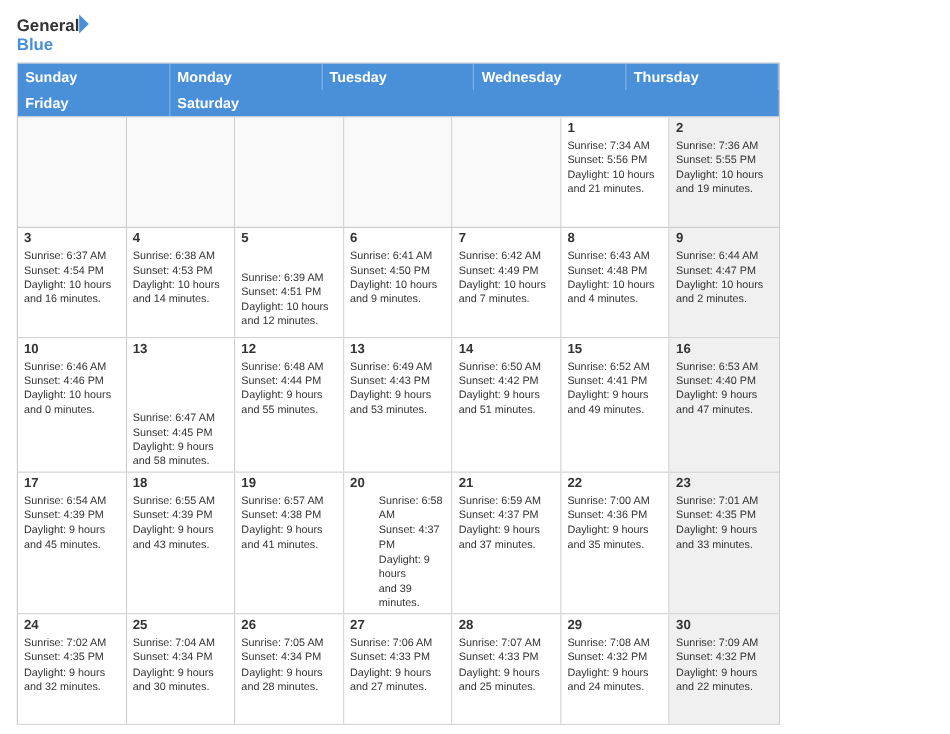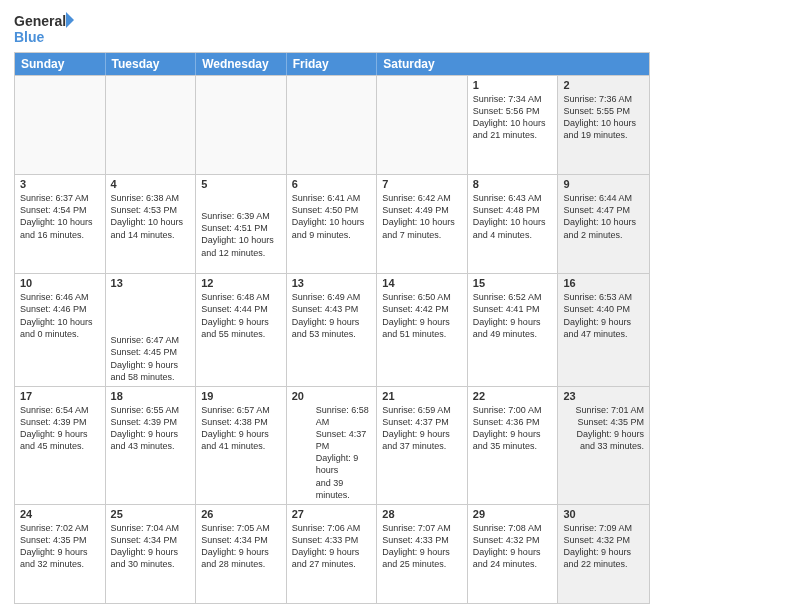--- a/index.html
+++ b/index.html
@@ -42,21 +42,21 @@
       color: #555;
     }
     .calendar {
       flex: 1;
       border: 1px solid #ccc;
       display: flex;
       flex-direction: column;
     }
     .cal-header-row {
       display: grid;
-      grid-template-columns: repeat(7, 1fr);
+      grid-template-columns: repeat(5, 1fr);
       background: #4a90d9;
     }
     .cal-header-cell {
       color: #fff;
       font-size: 12px;
       font-weight: bold;
       padding: 4px 6px;
       text-align: left;
       border-right: 1px solid rgba(255,255,255,0.3);
     }
@@ -109,22 +109,24 @@
       </div>
     <div class="title-block">
       <div class="month-title"></div>
       <div class="subtitle"></div>
     </div>
   </div>
 
   <div class="calendar">
     <div class="cal-header-row" id="cal-header">
         <div class="cal-header-cell">Sunday</div>
+        <div class="cal-header-cell">Monday</div>
         <div class="cal-header-cell">Tuesday</div>
         <div class="cal-header-cell">Wednesday</div>
+        <div class="cal-header-cell">Thursday</div>
         <div class="cal-header-cell">Friday</div>
         <div class="cal-header-cell">Saturday</div>
       </div>
     <div class="cal-body" id="cal-body">
         <div class="cal-week">
           <div class="cal-cell empty"></div>
           <div class="cal-cell empty"></div>
           <div class="cal-cell empty"></div>
           <div class="cal-cell empty"></div>
           <div class="cal-cell empty"></div>
@@ -283,21 +285,21 @@
           </div>
           <div class="cal-cell">
             <span class="day-number">22</span>
             <div class="cell-info" style="white-space: pre-line;">Sunrise: 7:00 AM
 Sunset: 4:36 PM
 Daylight: 9 hours
 and 35 minutes.</div>
           </div>
           <div class="cal-cell shaded">
             <span class="day-number">23</span>
-            <div class="cell-info" style="white-space: pre-line; text-align: right;">Sunrise: 7:01 AM
+            <div class="cell-info" style="white-space: pre-line;">Sunrise: 7:01 AM
 Sunset: 4:35 PM
 Daylight: 9 hours
 and 33 minutes.</div>
           </div>
         </div>
         <div class="cal-week">
           <div class="cal-cell">
             <span class="day-number">24</span>
             <div class="cell-info" style="white-space: pre-line;">Sunrise: 7:02 AM
 Sunset: 4:35 PM

